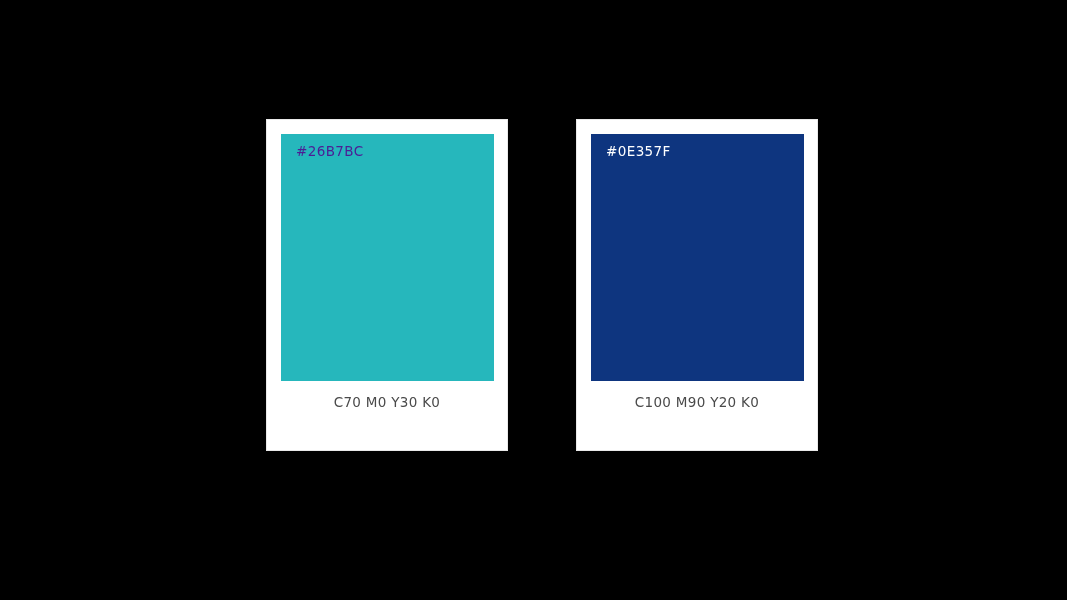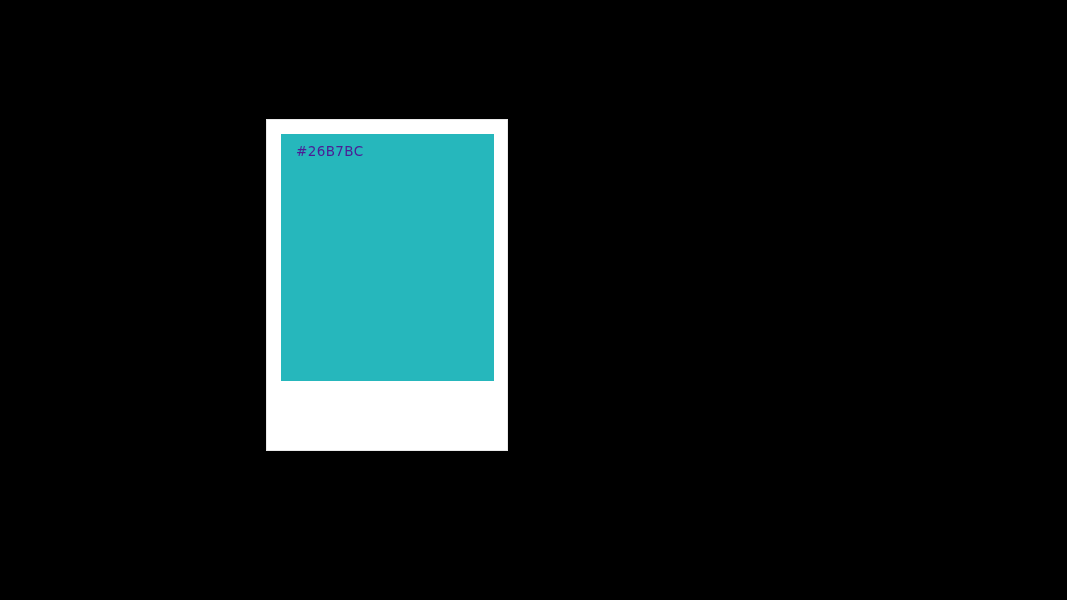--- a/index.html
+++ b/index.html
@@ -67,16 +67,23 @@
 </style>
 </head>
 <body>
 
 <div id="stage" style="background: rgb(0, 0, 0);">
 
   <div class="swatch-card" id="card-0" style="background: rgb(255, 255, 255);">
     <div class="color-block" style="background-color: rgb(38, 183, 188);">
       <span class="hex-label" style="color: #4c1d95;">#26B7BC</span>
     </div>
+    <div class="cmyk-label" style="color: rgb(74, 74, 74);">C70 M0 Y30 K0</div>
   </div>
 
+  <div class="swatch-card" id="card-1" style="background: rgb(255, 255, 255);">
+    <div class="color-block" style="background-color: rgb(14, 53, 127);">
+      <span class="hex-label" style="color: rgb(255, 255, 255);">#0E357F</span>
+    </div>
+    <div class="cmyk-label" style="color: rgb(74, 74, 74);">C100 M90 Y20 K0</div>
+  </div>
 
 </div>
 
 </body></html>

